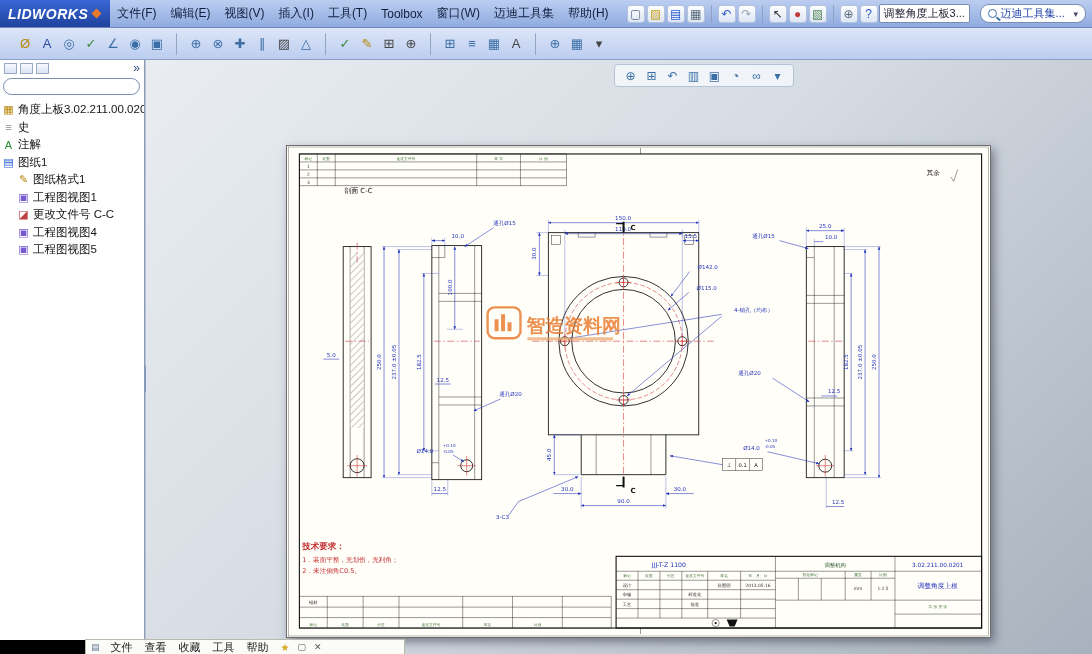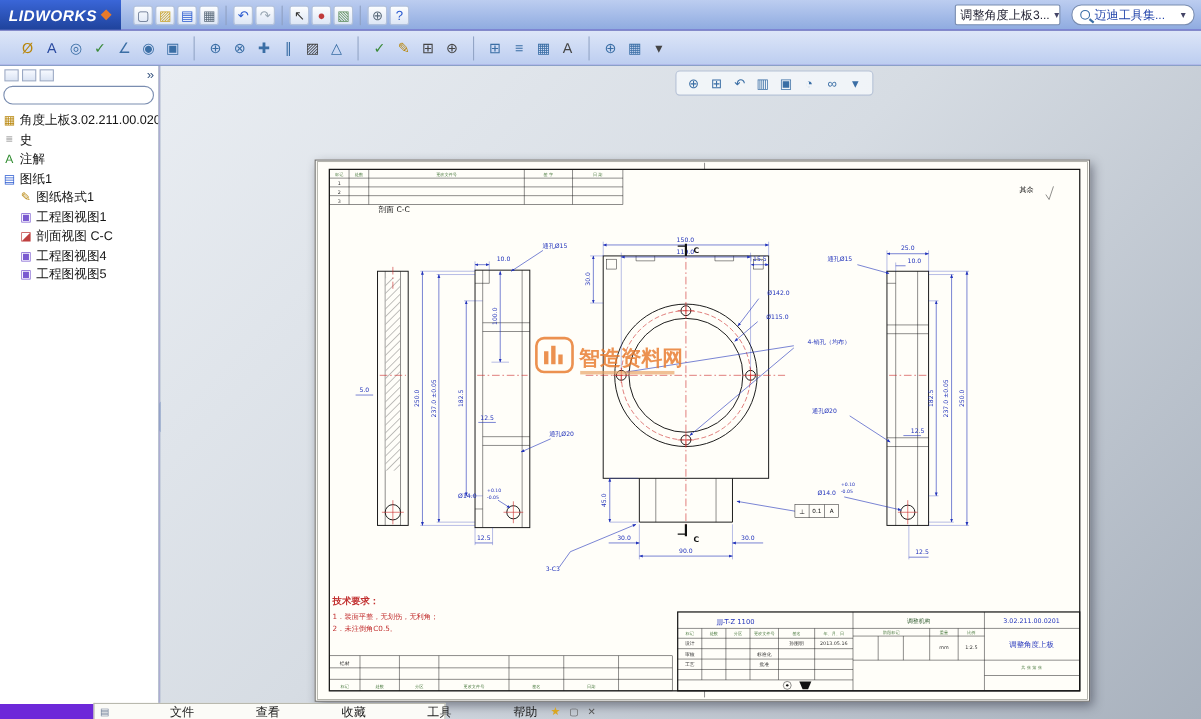--- a/index.html
+++ b/index.html
@@ -1,17 +1,17 @@
 <!DOCTYPE html>
 <html><head>
 <meta charset="utf-8">
 <style>
   html,body{margin:0;padding:0;background:#666;}
   *{box-sizing:border-box;}
-  .app{position:relative;width:1092px;height:654px;overflow:hidden;background:#6d28d9;
+  .app{position:relative;width:1092px;height:654px;overflow:hidden;background:#000000;
        font-family:"Liberation Sans","DejaVu Sans",sans-serif;-webkit-font-smoothing:antialiased;}
   
   .menubar{position:absolute;left:0;top:0;width:100%;height:28px;display:flex;align-items:center;
            background:linear-gradient(180deg,#bccdf0,#8fabe0);border-bottom:1px solid #6f87b8;}
   .brand{height:100%;display:flex;align-items:center;padding:0 10px 0 8px;
          background:linear-gradient(180deg,#3a66d8,#1f439c);color:#fff;font-style:italic;
          font-weight:bold;font-size:14px;letter-spacing:.5px;}
   .brand-accent{display:inline-block;width:7px;height:7px;background:#e87a2a;margin-left:5px;transform:rotate(45deg);}
   .menus{display:flex;align-items:center;white-space:nowrap;}
   .menu-item{font-size:12px;color:#10203f;padding:3px 7px;cursor:default;}
@@ -53,21 +53,21 @@
   .sheet{position:absolute;left:140px;top:85px;width:705px;height:493px;background:#fffef9;
          border:1px solid #6d6d6d;box-shadow:3px 4px 9px rgba(35,40,55,.5);}
   .sheet svg{display:block;width:100%;height:100%;}
   
   .splitter{position:absolute;left:145px;top:60px;width:4px;bottom:0;background:#b9c3d4;}
   .grip{position:absolute;top:305px;left:0;width:4px;height:28px;background:#7f97c2;border-radius:2px;}
   
   .bottombar{position:absolute;left:85px;bottom:0;width:320px;height:15px;z-index:6;display:flex;align-items:center;
              background:#fbfbf7;border:1px solid #b9b9ae;border-bottom:none;font-size:11px;color:#1c1c1c;padding:0 5px;}
   .bicon{font-size:9px;color:#6a7a96;margin-right:5px;}
-  .bmenu{padding:0 6px;white-space:nowrap;margin-left:44px;}
+  .bmenu{padding:0 6px;white-space:nowrap;}
   .bstar{color:#d9a520;font-size:10px;margin-left:6px;}
   .wbtn{margin-left:8px;color:#555;font-size:9px;}
   
   text{font-family:"DejaVu Sans","Liberation Sans",sans-serif;}
   .ol{fill:none;stroke:#1a1a1a;stroke-width:.9;}
   .th{fill:none;stroke:#1a1a1a;stroke-width:.45;}
   .tb{fill:none;stroke:#111;stroke-width:1.1;}
   .dl{fill:none;stroke:#2233bb;stroke-width:.55;}
   .dx{fill:none;stroke:#2233bb;stroke-width:.3;}
   .rl{fill:none;stroke:#cc2a2a;stroke-width:.55;}
@@ -84,20 +84,32 @@
 </style>
 </head>
 <body>
 
 <div class="app">
 
   <div class="menubar">
     <div class="brand">
         <span>LIDWORKS</span>
         <span class="brand-accent"></span>
+      </div>
+    <div class="menus">
+
+    <span class="menu-item">文件(F)</span>
+        <span class="menu-item">编辑(E)</span>
+        <span class="menu-item">视图(V)</span>
+        <span class="menu-item">插入(I)</span>
+        <span class="menu-item">工具(T)</span>
+        <span class="menu-item">Toolbox</span>
+        <span class="menu-item">窗口(W)</span>
+        <span class="menu-item">迈迪工具集</span>
+        <span class="menu-item">帮助(H)</span>
       </div>
     <div class="qicons">
 
     <span class="qicon" style="color: rgb(90, 106, 134);">▢</span>
         <span class="qicon" style="color: rgb(201, 162, 39);">▨</span>
         <span class="qicon" style="color: rgb(42, 90, 208);">▤</span>
         <span class="qicon" style="color: rgb(90, 106, 122);">▦</span>
         <span class="qicon sep"></span>
         <span class="qicon" style="color: rgb(42, 90, 208);">↶</span>
         <span class="qicon" style="color: rgb(154, 167, 180);">↷</span>
@@ -181,21 +193,21 @@
         <div class="titem" style="color: rgb(184, 134, 11); padding-left: 17px;">
           <span class="ticon">✎</span>
           <span class="tlabel" style="color:#141414">图纸格式1</span>
         </div>
         <div class="titem" style="color: rgb(122, 90, 208); padding-left: 17px;">
           <span class="ticon">▣</span>
           <span class="tlabel" style="color:#141414">工程图视图1</span>
         </div>
         <div class="titem" style="color: rgb(192, 64, 64); padding-left: 17px;">
           <span class="ticon">◪</span>
-          <span class="tlabel" style="color:#141414">剖面视图 C-C</span>
+          <span class="tlabel" style="color:#141414">更改文件号 C-C</span>
         </div>
         <div class="titem" style="color: rgb(122, 90, 208); padding-left: 17px;">
           <span class="ticon">▣</span>
           <span class="tlabel" style="color:#141414">工程图视图4</span>
         </div>
         <div class="titem" style="color: rgb(122, 90, 208); padding-left: 17px;">
           <span class="ticon">▣</span>
           <span class="tlabel" style="color:#141414">工程图视图5</span>
         </div>
       </div>

